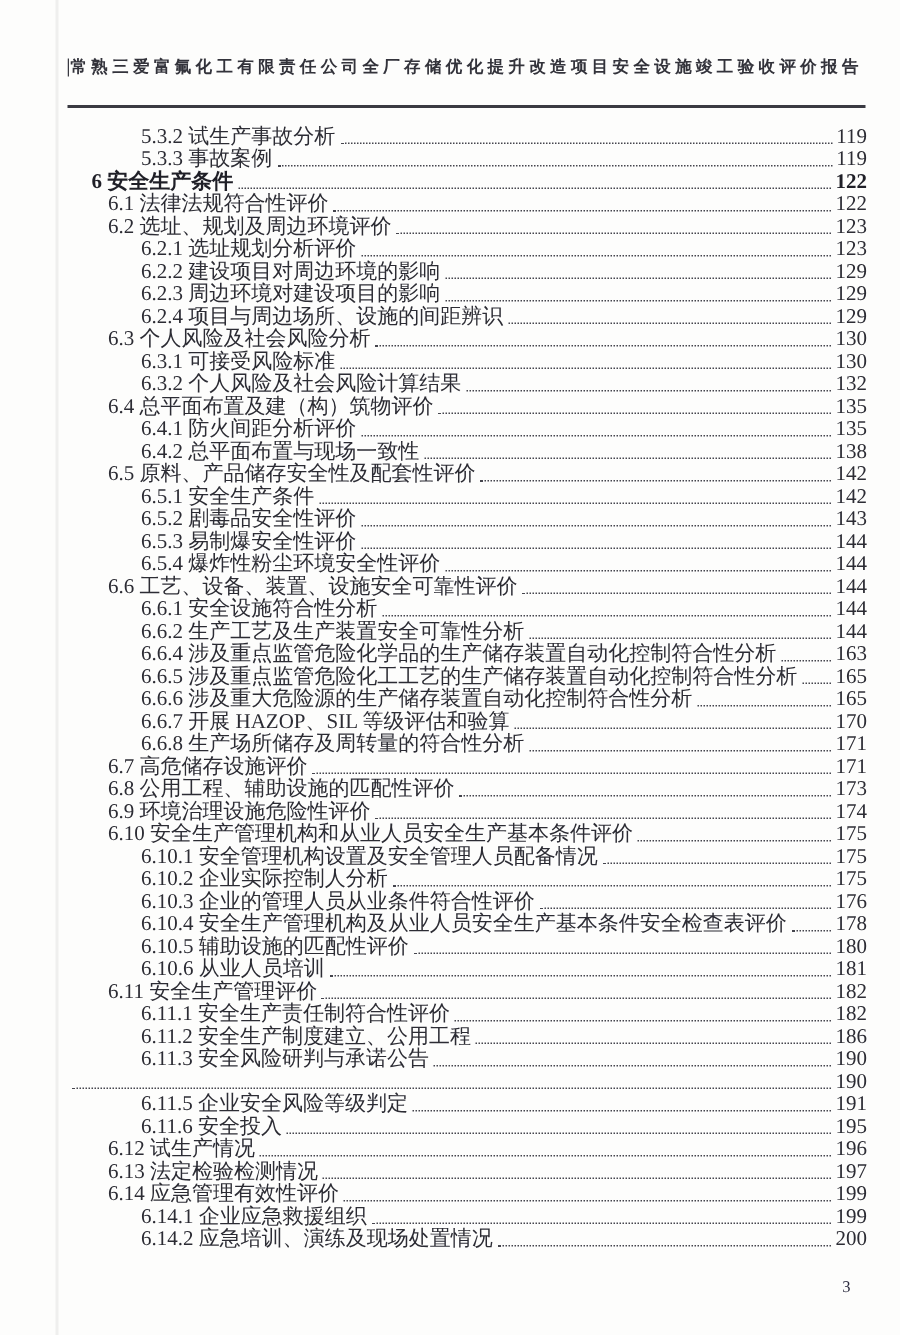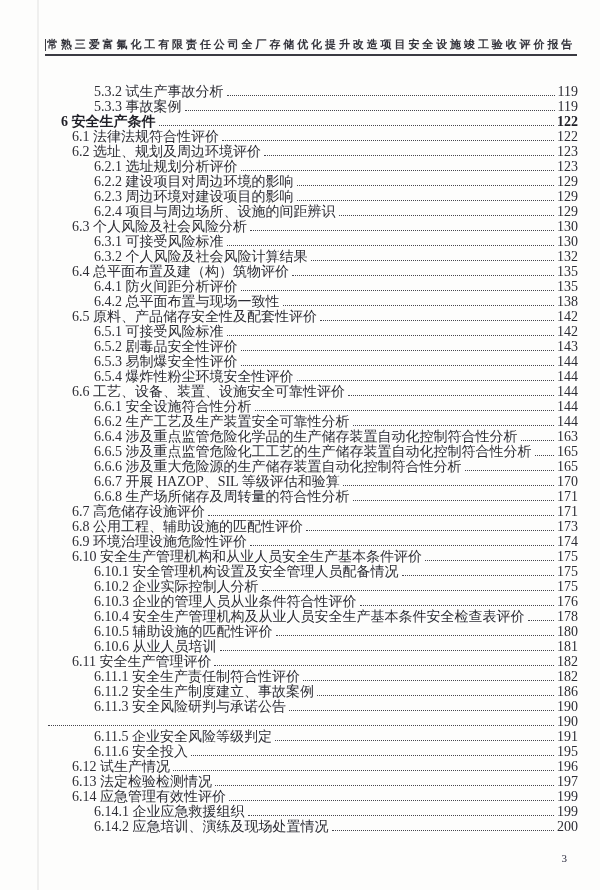--- a/index.html
+++ b/index.html
@@ -20,21 +20,21 @@
     left: 37px; top: 0; bottom: 0;
     width: 2px;
     background: rgba(180,180,180,0.18);
   }
   .header {
     position: absolute;
     left: 45px;
     right: 23px;
     top: 37px;
     border-bottom: 2.5px solid #3a3a42;
-    padding-bottom: 2px;
+    padding-bottom: 18px;
     display: flex;
     align-items: center;
     white-space: nowrap;
     overflow: hidden;
   }
   .header-tick {
     display: inline-block;
     width: 0;
     height: 12px;
     border-left: 1.5px solid #3a3a42;
@@ -165,21 +165,21 @@
         <span class="label">6.4.2 总平面布置与现场一致性</span>
         <span class="dots"></span>
         <span class="pnum">138</span>
       </div>
       <div class="row lv2">
         <span class="label">6.5 原料、产品储存安全性及配套性评价</span>
         <span class="dots"></span>
         <span class="pnum">142</span>
       </div>
       <div class="row lv3">
-        <span class="label">6.5.1 可接受风险标准</span>
+        <span class="label">6.5.1 安全生产条件</span>
         <span class="dots"></span>
         <span class="pnum">142</span>
       </div>
       <div class="row lv3">
         <span class="label">6.5.2 剧毒品安全性评价</span>
         <span class="dots"></span>
         <span class="pnum">143</span>
       </div>
       <div class="row lv3">
         <span class="label">6.5.3 易制爆安全性评价</span>
@@ -285,21 +285,21 @@
         <span class="label">6.11 安全生产管理评价</span>
         <span class="dots"></span>
         <span class="pnum">182</span>
       </div>
       <div class="row lv3">
         <span class="label">6.11.1 安全生产责任制符合性评价</span>
         <span class="dots"></span>
         <span class="pnum">182</span>
       </div>
       <div class="row lv3">
-        <span class="label">6.11.2 安全生产制度建立、事故案例</span>
+        <span class="label">6.11.2 安全生产制度建立、公用工程</span>
         <span class="dots"></span>
         <span class="pnum">186</span>
       </div>
       <div class="row lv3">
         <span class="label">6.11.3 安全风险研判与承诺公告</span>
         <span class="dots"></span>
         <span class="pnum">190</span>
       </div>
       <div class="row lv3">
         <span class="dots"></span>

